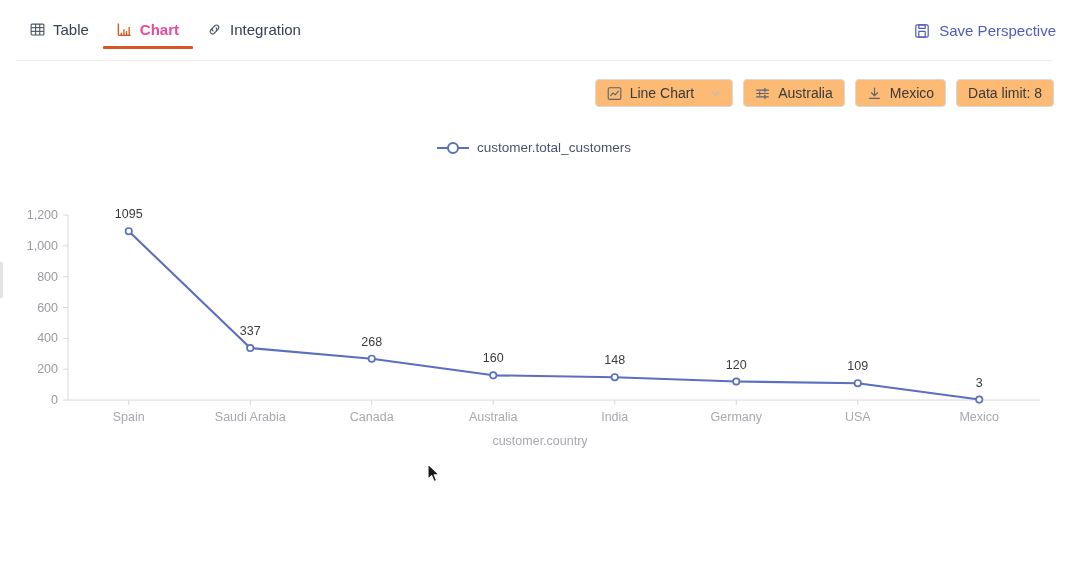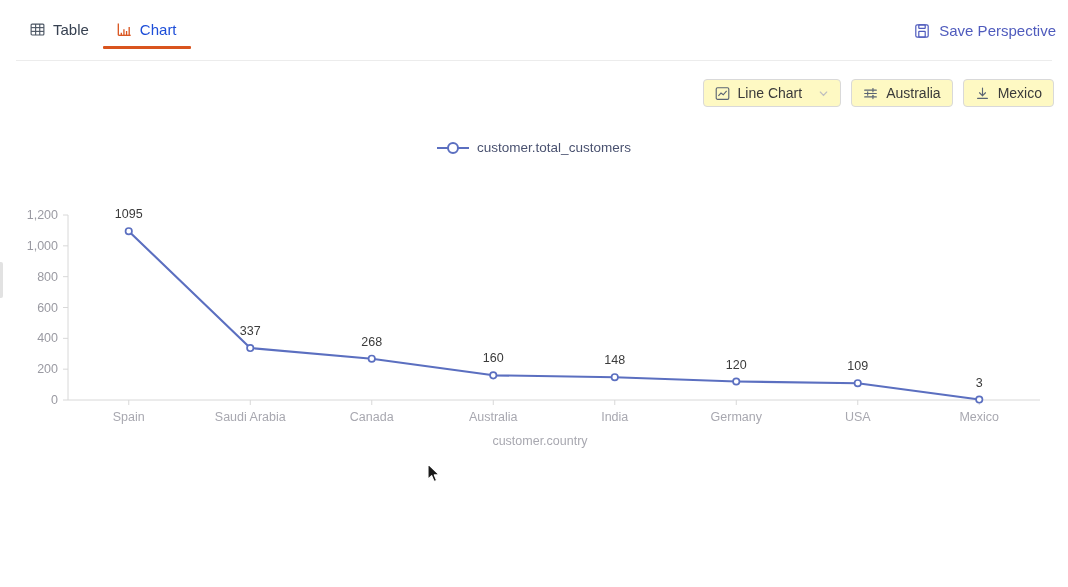--- a/index.html
+++ b/index.html
@@ -29,21 +29,21 @@
   .tab {
     display: flex; align-items: center; gap: 8px;
     padding: 6px 14px 12px 14px;
     font-size: 15px;
     color: #374151;
     cursor: pointer;
     position: relative;
     white-space: nowrap;
   }
   .tab .tab-label { line-height: 1; }
-  .tab.active { color: #1d4ed8; font-weight: normal; }
+  .tab.active { color: #ec4899; font-weight: bold; }
   .tab.active .tab-underline {
     position: absolute;
     left: 0; right: 0; bottom: 0;
     height: 3px;
     background: #d9541e;
     border-radius: 1px;
   }
   .tab .tab-underline { display: none; }
   .tab.active .tab-underline { display: block; }
 
@@ -69,21 +69,21 @@
   .toolbar {
     position: absolute; right: 14px; top: 79px;
     display: flex; align-items: center; gap: 10px;
   }
   .btn {
     display: flex; align-items: center; gap: 8px;
     height: 28px;
     padding: 0 11px;
     border: 1px solid #d9d9d9;
     border-radius: 4px;
-    background: #fef9c3;
+    background: #fdba74;
     color: #3a3a3a;
     font-size: 14px;
     cursor: pointer;
     white-space: nowrap;
   }
   .btn .chev { margin-left: 8px; color: #bfbfbf; }
 
   
   .left-nub {
     position: absolute; left: 0; top: 262px;
@@ -149,20 +149,30 @@
             <line x1="7.4" y1="7.6" x2="7.4" y2="14"></line>
             <line x1="10.2" y1="9.6" x2="10.2" y2="14"></line>
             <line x1="13" y1="5.2" x2="13" y2="14"></line>
           </svg>
         </span>
         <span class="tab-label">Chart</span>
         <span class="tab-underline"></span>
       </div>
 
 
+      <div class="tab">
+        <span class="icon">
+          <svg width="15" height="15" viewBox="0 0 16 16" fill="none" stroke="#4b5563" stroke-width="1.25" stroke-linecap="round">
+            <path d="M6.3 9.6 A2.6 2.6 0 0 1 6.3 6.0 L8.6 3.7 A2.6 2.6 0 0 1 12.2 7.3 L11.1 8.4"></path>
+            <path d="M9.7 6.3 A2.6 2.6 0 0 1 9.7 9.9 L7.4 12.2 A2.6 2.6 0 0 1 3.8 8.6 L4.9 7.5"></path>
+          </svg>
+        </span>
+        <span class="tab-label">Integration</span>
+
+      </div>
 
     </div>
 
     <div class="save-perspective">
       <span class="icon">
         <svg width="16" height="16" viewBox="0 0 16 16" fill="none" stroke="#4f5bbd" stroke-width="1.2">
           <rect x="1.8" y="1.8" width="12.4" height="12.4" rx="1.4"></rect>
           <rect x="4.8" y="1.8" width="6.4" height="3.6" rx="0.4"></rect>
           <rect x="4.8" y="8.4" width="6.4" height="5.8" rx="0.4"></rect>
         </svg>
@@ -208,20 +218,23 @@
       <span class="icon">
         <svg width="15" height="15" viewBox="0 0 16 16" fill="none" stroke="#5a6473" stroke-width="1.2" stroke-linecap="round">
           <line x1="8" y1="2.2" x2="8" y2="10.2"></line>
           <polyline points="4.8,7.2 8,10.4 11.2,7.2"></polyline>
           <line x1="2.8" y1="13.2" x2="13.2" y2="13.2"></line>
         </svg>
       </span>
       <span>Mexico</span>
     </div>
 
+    <div class="btn">
+      <span>Data limit: 8</span>
+    </div>
   </div>
 
   <div class="left-nub"></div>
 
   <div class="chart-wrap">
 
     <div class="legend">
       <div class="legend-item">
         <span class="icon">
           <svg width="32" height="14" viewBox="0 0 32 14">

